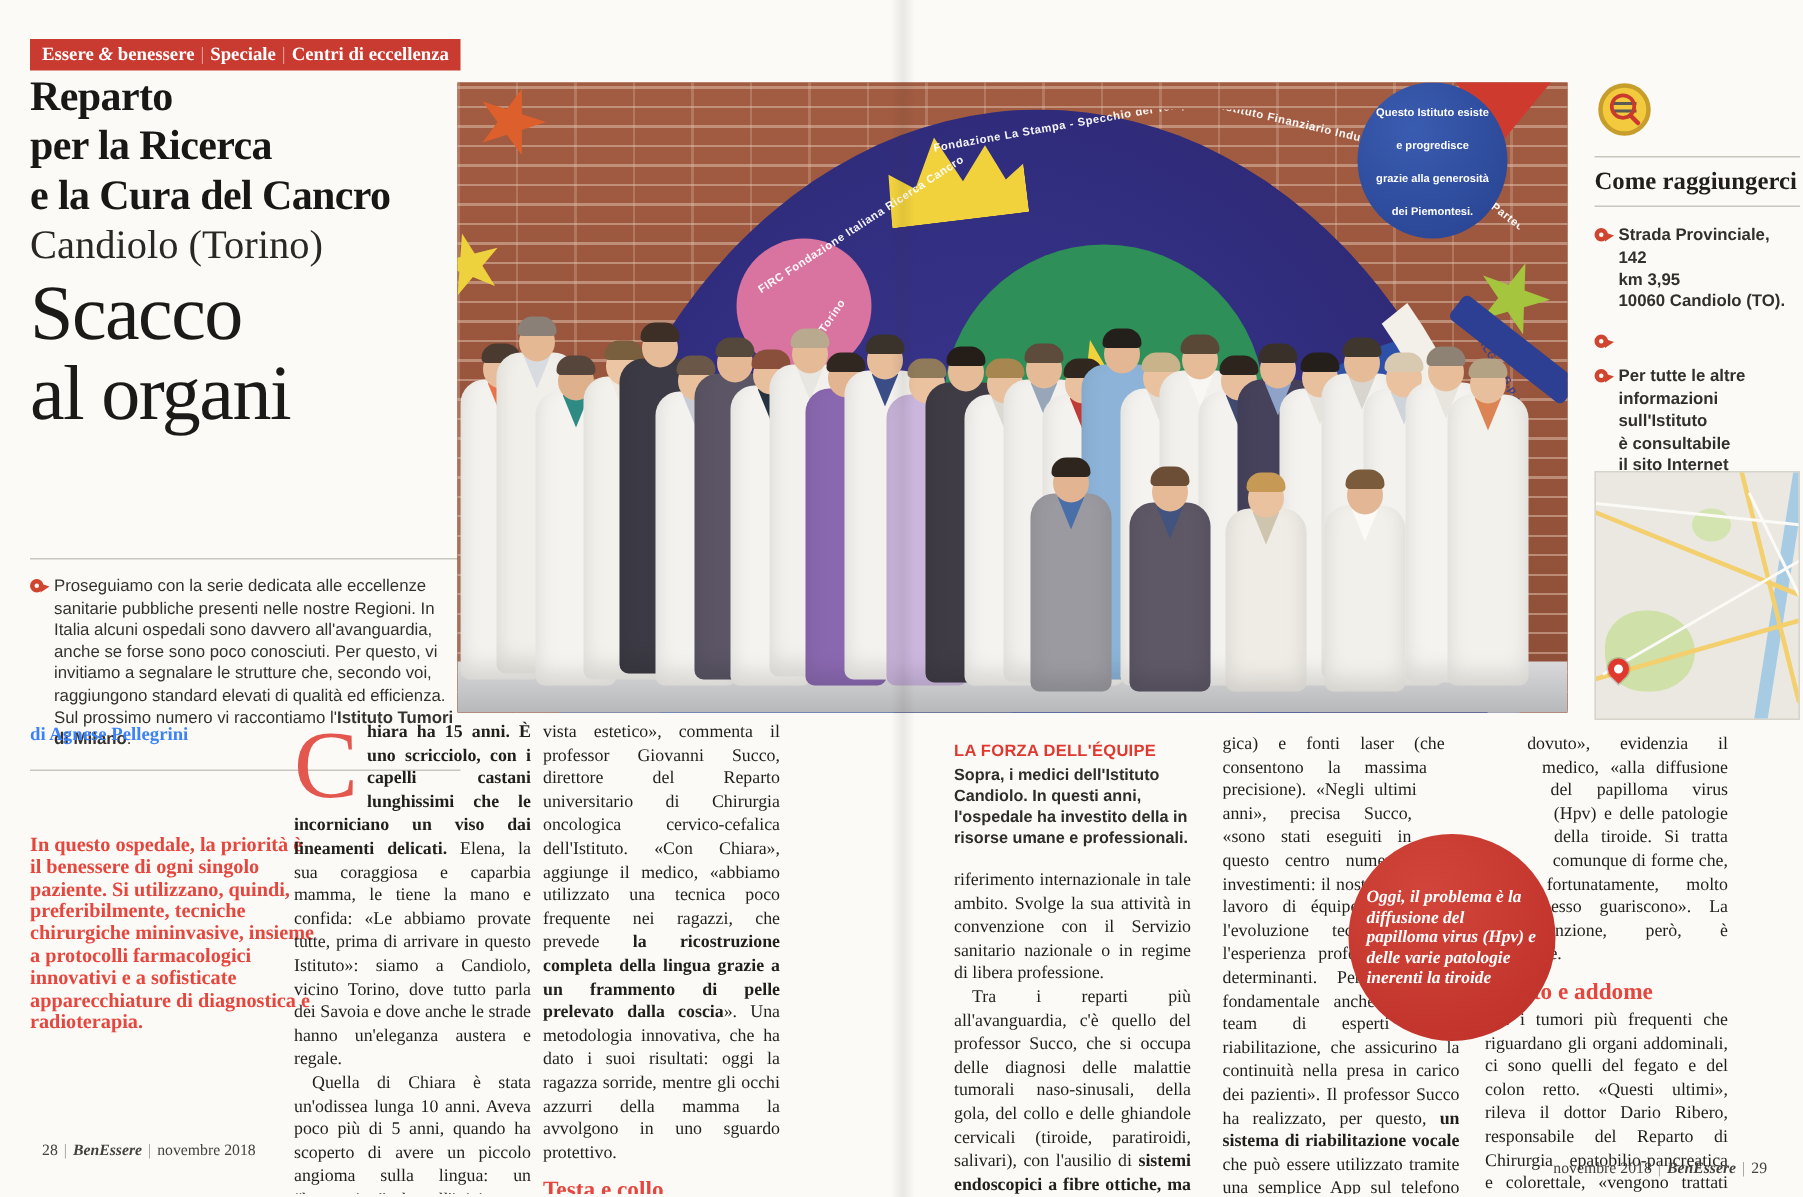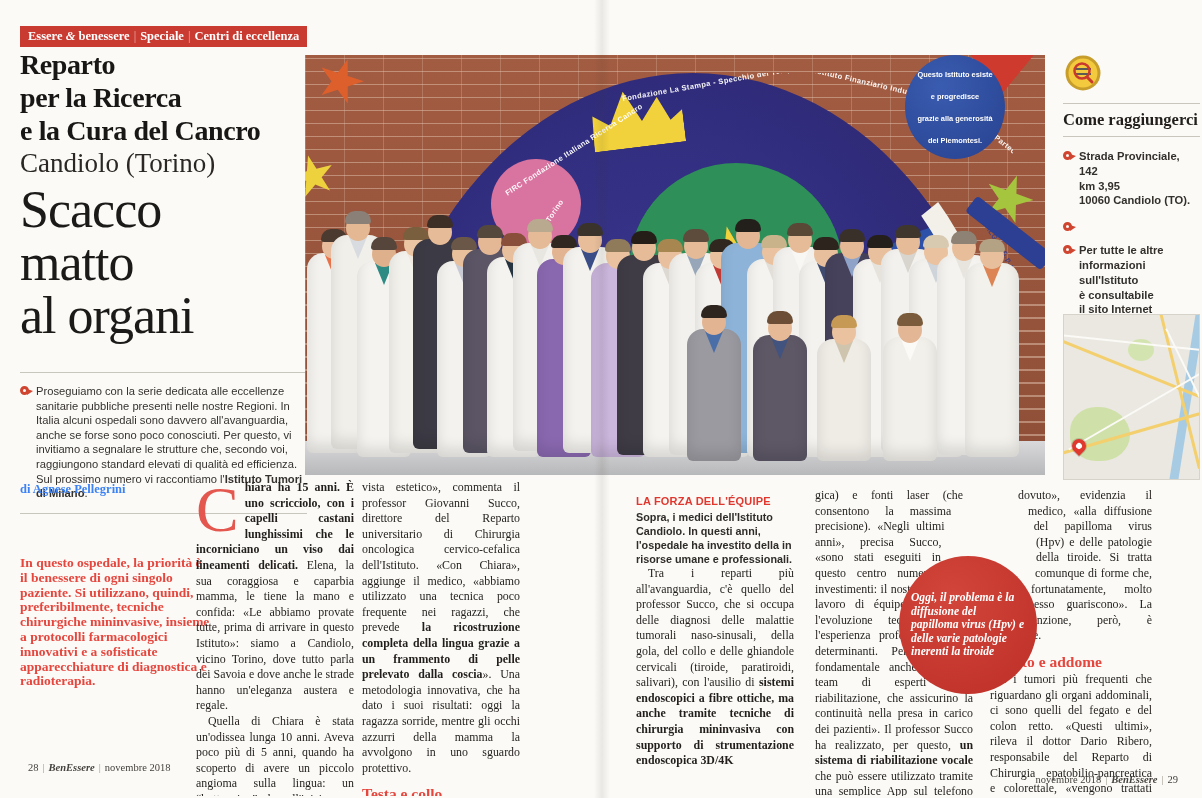--- a/index.html
+++ b/index.html
@@ -129,21 +129,20 @@
 <div id="stage" data-name="magazine-spread">
 
   <div class="kicker" data-name="section-kicker-bar"><span data-name="magazine-section"><span>Essere </span><span class="amp" data-name="ampersand">&amp;</span><span> benessere</span></span><span class="sep" data-name="kicker-separator">|</span><span data-name="kicker-tag-speciale">Speciale</span><span class="sep" data-name="kicker-separator">|</span><span data-name="kicker-tag-centri">Centri di eccellenza</span></div>
 
   <div class="headline" data-name="headline-block">
     <div class="h-bold" data-name="institute-name-line1">Reparto</div>
     <div class="h-bold" data-name="institute-name-line2">per la Ricerca</div>
     <div class="h-bold" data-name="institute-name-line3">e la Cura del Cancro</div>
     <div class="h-sub" data-name="institute-location">Candiolo (Torino)</div>
     <div class="h-big" data-name="main-title-line1">Scacco</div>
-    <div class="h-big" data-name="main-title-line2">matto</div>
     <div class="h-big" data-name="main-title-line3">al organi</div>
   </div>
 
   <div class="intro" data-name="series-intro-box">
     <div class="intro-flex">
       <span class="arrow-bullet" data-name="arrow-bullet-icon"></span>
       <span data-name="series-intro-text"><span>Proseguiamo con la serie dedicata alle eccellenze sanitarie pubbliche presenti nelle nostre Regioni. In Italia alcuni ospedali sono davvero all'avanguardia, anche se forse sono poco conosciuti. Per questo, vi invitiamo a segnalare le strutture che, secondo voi, raggiungono standard elevati di qualità ed efficienza. Sul prossimo numero vi raccontiamo l'</span><b>Istituto Tumori di Milano</b><span>.</span></span>
     </div>
   </div>
 
@@ -380,20 +379,21 @@
     <p data-name="paragraph"><span>vista estetico», commenta il professor Giovanni Succo, direttore del Reparto universitario di Chirurgia oncologica cervico-cefalica dell'Istituto. «Con Chiara», aggiunge il medico, «abbiamo utilizzato una tecnica poco frequente nei ragazzi, che prevede </span><b>la ricostruzione completa della lingua grazie a un frammento di pelle prelevato dalla coscia</b><span>». Una metodologia innovativa, che ha dato i suoi risultati: oggi la ragazza sorride, mentre gli occhi azzurri della mamma la avvolgono in uno sguardo protettivo.</span></p>
     <h3 class="subhead" data-name="subheading-testa-e-collo">Testa e collo</h3>
 
   </div>
 
   <div class="col caption-col" style="left:636px;top:494px;height:302px;" data-name="article-column-3">
     <div class="caption-block" data-name="photo-caption">
       <div class="caption-kicker" data-name="caption-kicker">LA FORZA DELL'ÉQUIPE</div>
       <div class="caption-text" data-name="caption-text">Sopra, i medici dell'Istituto Candiolo. In questi anni, l'ospedale ha investito della in risorse umane e professionali.</div>
     </div>
+    <p style="margin-top:13px;" data-name="paragraph">riferimento internazionale in tale ambito. Svolge la sua attività in convenzione con il Servizio sanitario nazionale o in regime di libera professione.</p>
     <p class="ind" data-name="paragraph"><span>Tra i reparti più all'avanguardia, c'è quello del professor Succo, che si occupa delle diagnosi delle malattie tumorali naso-sinusali, della gola, del collo e delle ghiandole cervicali (tiroide, paratiroidi, salivari), con l'ausilio di </span><b>sistemi endoscopici a fibre ottiche, ma anche tramite tecniche di chirurgia mininvasiva con supporto di strumentazione endoscopica 3D/4K</b></p>
   </div>
 
   <div class="col" style="left:815px;top:488px;height:308px;" data-name="article-column-4">
     <p data-name="paragraph"><span class="wrapR" data-name="badge-text-wrap-spacer"></span><span>gica) e fonti laser (che consentono la massima precisione). «Negli ultimi anni», precisa Succo, «sono stati eseguiti in questo centro numerosi investimenti: il nostro è un lavoro di équipe, in cui l'evoluzione tecnologica e l'esperienza professionale sono determinanti. Per questo, è fondamentale anche avere un team di esperti nella riabilitazione, che assicurino la continuità nella presa in carico dei pazienti». Il professor Succo ha realizzato, per questo, </span><b>un sistema di riabilitazione vocale</b><span> che può essere utilizzato tramite una semplice App sul telefono cellulare.</span></p>
 
   </div>
 
   <div class="col" style="left:990px;top:488px;width:162px;height:308px;" data-name="article-column-5">
     <span class="wrapL" data-name="badge-text-wrap-spacer"></span>

